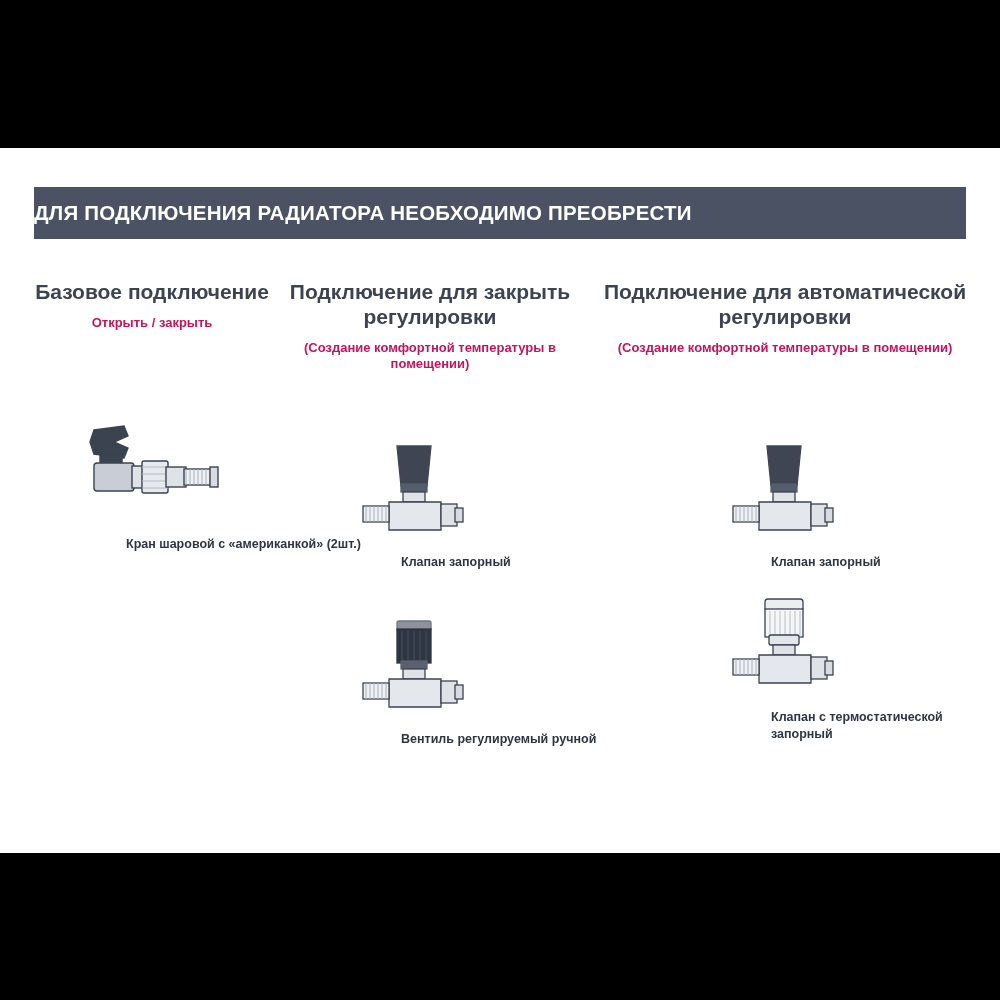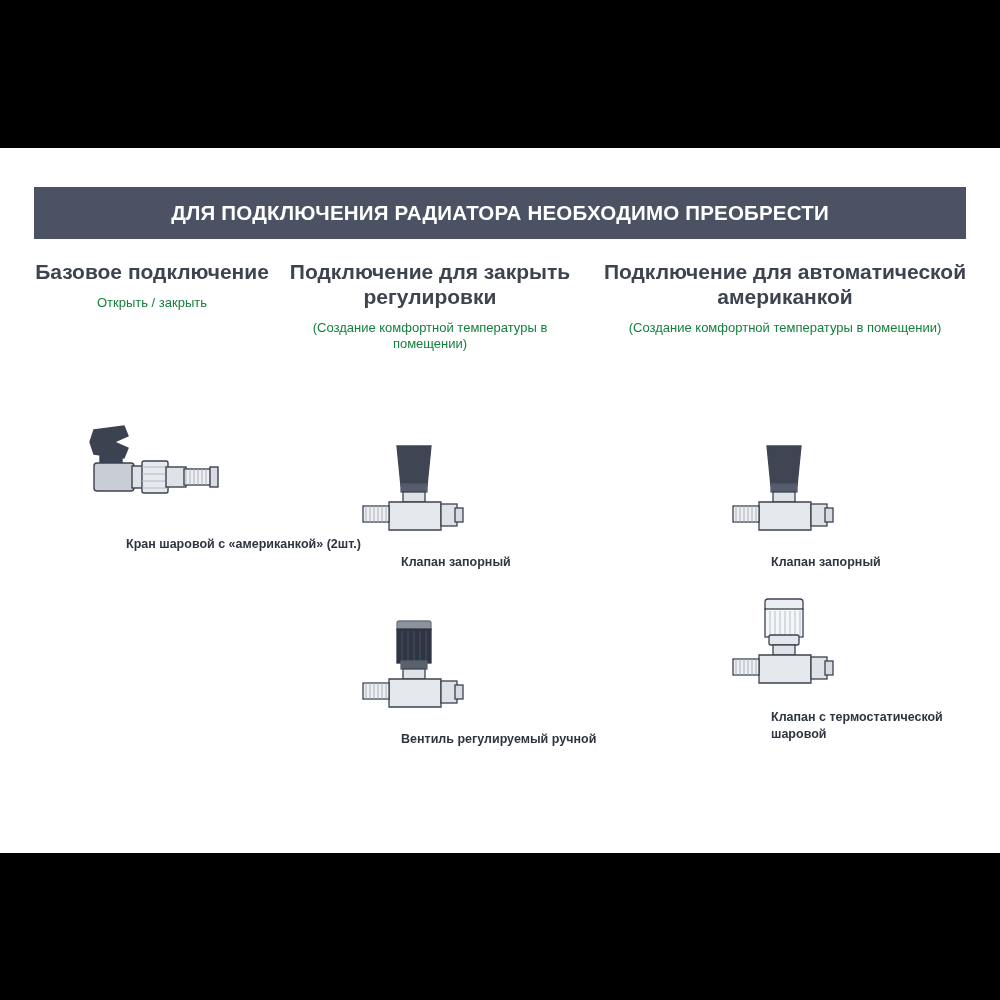--- a/index.html
+++ b/index.html
@@ -29,60 +29,59 @@
   }
   .banner {
     position: absolute;
     left: 34px;
     top: 39px;
     width: 932px;
     height: 52px;
     background: #4a5264;
     display: flex;
     align-items: center;
-    justify-content: center;
   }
   .banner-title {
     color: #ffffff;
     font-size: 20.5px;
     font-weight: bold;
     letter-spacing: 0.2px;
     text-align: center;
     white-space: nowrap;
   }
   .columns {
     position: absolute;
     left: 0;
     top: 0;
     width: 1000px;
     height: 705px;
   }
   .col {
     position: absolute;
-    top: 112px;
+    top: 132px;
   }
   .col-0 { left: 34px;  width: 236px; }
   .col-1 { left: 280px; width: 300px; }
   .col-2 { left: 590px; width: 390px; }
 
   .col-head {
     text-align: center;
     color: #3d4450;
     font-weight: bold;
     line-height: 1.18;
   }
   .col-0 .col-head { font-size: 21px; }
   .col-1 .col-head { font-size: 21px; }
   .col-2 .col-head { font-size: 21px; }
 
   .col-sub {
     margin-top: 10px;
     text-align: center;
-    color: #15803d;
-    font-weight: normal;
+    color: #be185d;
+    font-weight: bold;
     font-size: 13px;
     line-height: 1.3;
   }
 
   
   .product {
     position: absolute;
   }
   .product .fig {
     position: relative;
@@ -123,21 +122,21 @@
         <div class="col-head">Базовое подключение</div>
         <div class="col-sub">Открыть / закрыть</div>
       </div>
 
       <div class="col col-1">
         <div class="col-head">Подключение для закрыть регулировки</div>
         <div class="col-sub">(Создание комфортной температуры в помещении)</div>
       </div>
 
       <div class="col col-2">
-        <div class="col-head">Подключение для автоматической американкой</div>
+        <div class="col-head">Подключение для автоматической регулировки</div>
         <div class="col-sub">(Создание комфортной температуры в помещении)</div>
       </div>
 
       <div class="product p-ball">
         <div class="fig">
           <svg width="160" height="110" viewBox="0 0 160 110">
             <g stroke="#3b4250" stroke-width="1.4" fill="#e9ecef">
 
               <path d="M14 10 L44 6 L48 16 L34 22 L48 28 L44 38 L14 34 L10 22 Z" fill="#3b4250" stroke="#3b4250"></path>
               <rect x="20" y="34" width="22" height="9" fill="#3b4250" stroke="#3b4250"></rect>
@@ -240,18 +239,18 @@
               <path d="M34 62 L86 62 L86 90 L34 90 Z" fill="#e4e8ec"></path>
 
               <rect x="8" y="66" width="26" height="16" fill="#eef0f3"></rect>
               <path d="M11 66 v16 M15 66 v16 M19 66 v16 M23 66 v16 M27 66 v16 M31 66 v16" stroke="#aab1bc" stroke-width="1"></path>
 
               <rect x="86" y="64" width="16" height="22" fill="#dfe3e8"></rect>
               <rect x="100" y="68" width="8" height="14" fill="#d8dce2"></rect>
             </g>
           </svg>
         </div>
-        <div class="caption">Клапан с термостатической шаровой</div>
+        <div class="caption">Клапан с термостатической запорный</div>
       </div>
 
     </div>
   </div>
 </div>
 
 </body></html>

